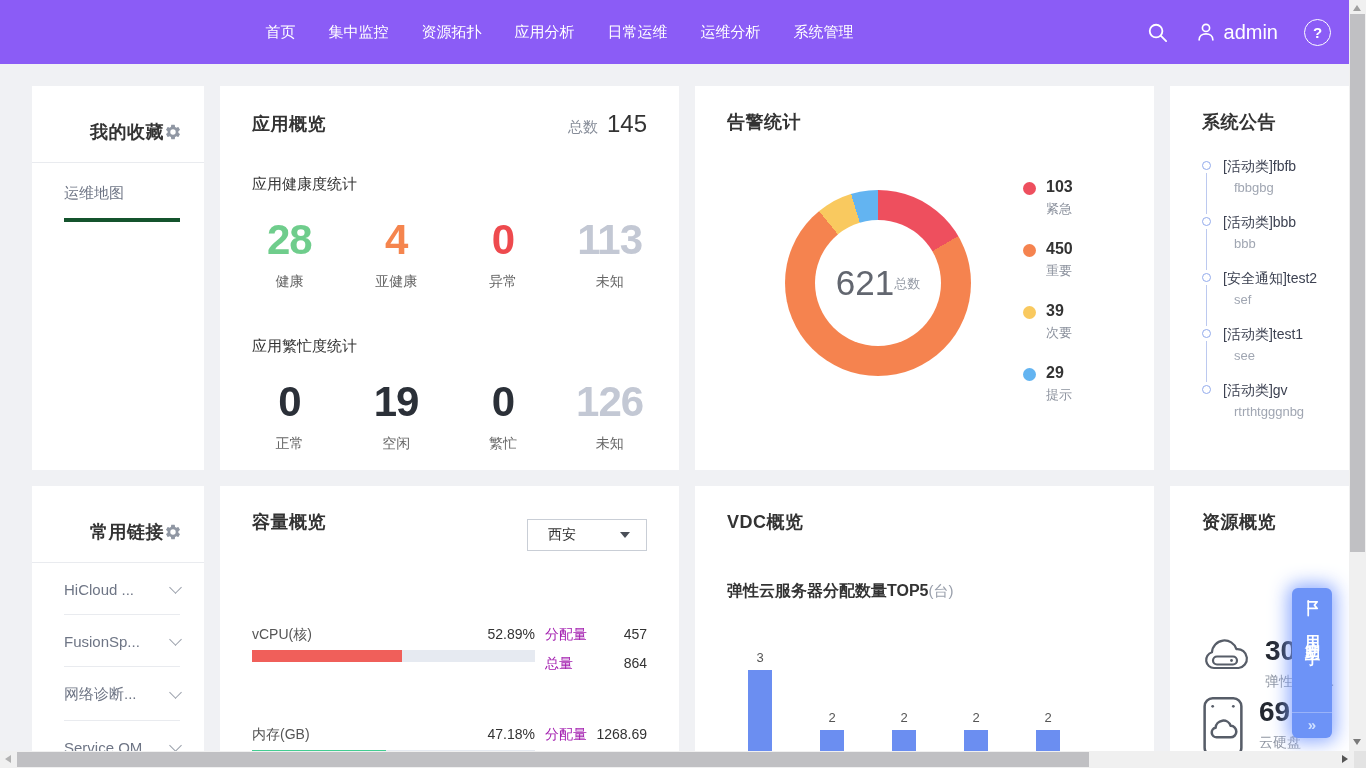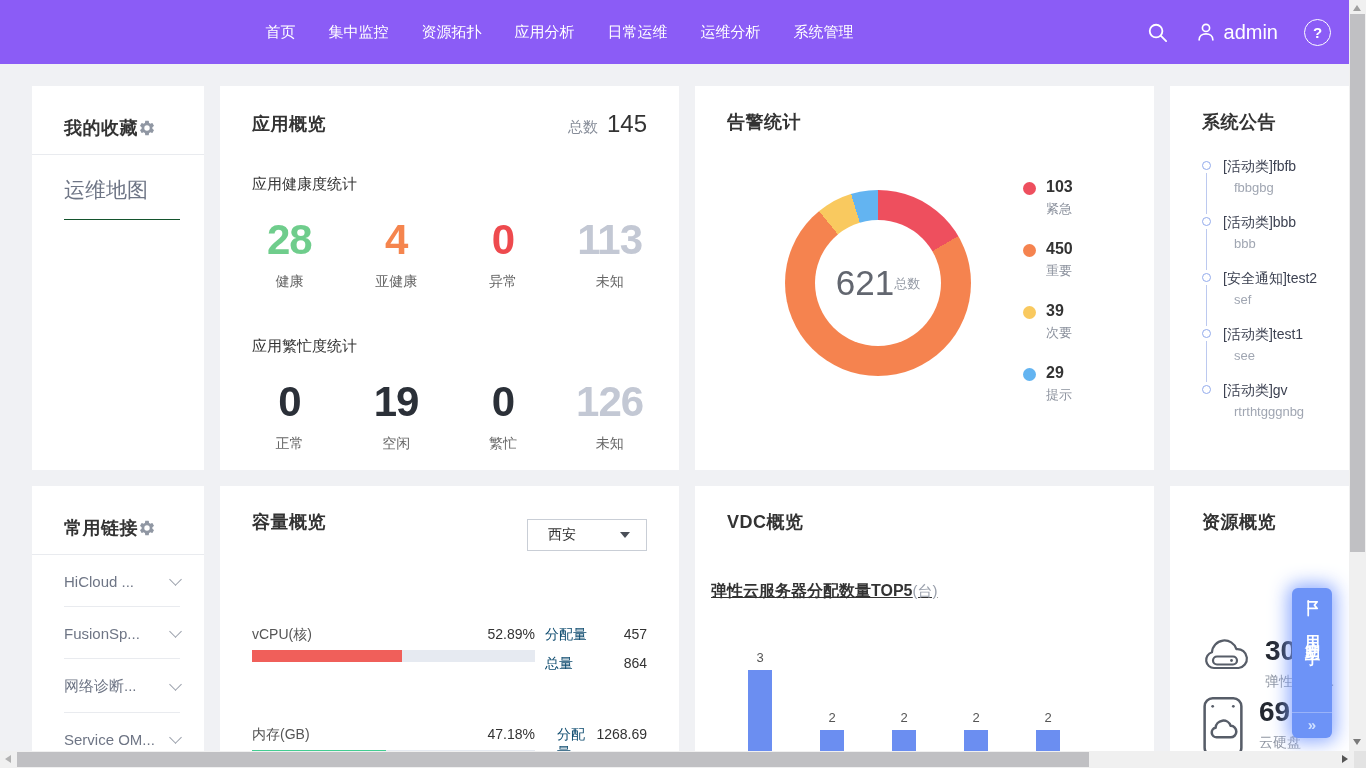--- a/index.html
+++ b/index.html
@@ -23,22 +23,22 @@
   .c1{left:32px;width:172px;}
   .c2{left:220px;width:459px;}
   .c3{left:695px;width:459px;}
   .c4{left:1170px;width:459px;}
 
   .card-head{display:flex;align-items:center;justify-content:space-between;padding:24px 22px 0 32px;}
   .card-title{font-size:18px;font-weight:700;color:#333;letter-spacing:.5px;}
   .gear{width:18px;height:18px;fill:#9097a3;cursor:pointer;}
 
   
-  .panel-head{height:69px;border-bottom:1px solid #e9ebef;display:flex;align-items:center;justify-content:flex-start;padding:16px 22px 0 32px;box-sizing:border-box;}
-  .fav-item{margin:0 24px 0 32px;padding:21px 0 15px;border-bottom:1px solid #14532d;font-size:21px;color:#6e7585;cursor:pointer;}
+  .panel-head{height:77px;border-bottom:1px solid #e9ebef;display:flex;align-items:center;justify-content:flex-end;padding:16px 22px 0 32px;box-sizing:border-box;}
+  .fav-item{margin:0 24px 0 32px;padding:21px 0 15px;border-bottom:4px solid #14532d;font-size:15px;color:#6e7585;cursor:pointer;}
   .link-row{margin:0 24px 0 32px;padding:18px 0 16px;border-bottom:1px solid #e9ebef;display:flex;align-items:center;justify-content:space-between;font-size:15px;color:#6e7585;cursor:pointer;}
   .chev-down{width:8px;height:8px;border-right:1.6px solid #9aa0ab;border-bottom:1.6px solid #9aa0ab;transform:rotate(45deg);margin-top:-4px;}
 
   
   .total-wrap{display:flex;align-items:baseline;gap:9px;padding-right:10px;}
   .total-label{font-size:15px;color:#878d99;}
   .total-num{font-size:24px;color:#333;}
   .sec-label{font-size:15px;color:#333;margin:37px 0 0 32px;}
   .stats-row{display:flex;margin-top:22px;padding:0 16px;}
   .stat{flex:1;text-align:center;}
@@ -62,35 +62,35 @@
   .tl-circle{position:absolute;left:0;top:3px;width:9px;height:9px;border:1.5px solid #93abec;border-radius:50%;background:#fff;box-sizing:border-box;}
   .tl-item:not(:last-child)::after{content:'';position:absolute;left:4px;top:15px;width:1px;height:41px;background:#bcc9ef;}
   .tl-title{font-size:14px;color:#3d4252;white-space:nowrap;}
   .tl-desc{font-size:13px;color:#a0a6b2;margin:4px 0 0 11px;white-space:nowrap;}
 
   
   .select-box{position:absolute;right:32px;top:33px;width:120px;height:32px;border:1px solid #c9ced6;box-sizing:border-box;display:flex;align-items:center;background:#fff;cursor:pointer;}
   .select-text{font-size:14px;color:#333;margin-left:20px;flex:1;}
   .caret{width:0;height:0;border-left:5px solid transparent;border-right:5px solid transparent;border-top:6px solid #4a4f58;margin-right:16px;}
   .metric{position:absolute;left:32px;right:32px;display:flex;}
-  .m1{top:140px;} .m2{top:240px;gap:12px;}
+  .m1{top:140px;} .m2{top:240px;}
   .m-left{width:283px;flex:none;}
   .m-top{display:flex;justify-content:space-between;align-items:baseline;}
   .m-name{font-size:14px;color:#555;}
   .m-pct{font-size:14px;color:#333;}
   .bar-track{margin-top:6px;height:12px;background:#e6eaf1;}
   .bar-fill{height:12px;}
   .m-right{flex:1;padding-left:10px;}
   .m-line{display:flex;justify-content:space-between;font-size:14px;height:20px;align-items:baseline;}
   .m-line.second{margin-top:9px;}
-  .m-klabel{color:#0c4a6e;}
+  .m-klabel{color:#a21caf;}
   .m-kval{color:#333;}
 
   
-  .vdc-sub{margin:47px 0 0 16px;font-size:16px;font-weight:700;color:#333;text-decoration:underline;}
+  .vdc-sub{margin:47px 0 0 32px;font-size:16px;font-weight:700;color:#333;}
   .vdc-unit{font-weight:400;color:#9aa0ac;font-size:15px;}
   .vdc-chart{position:absolute;left:29px;top:0;width:360px;height:364px;}
   .vbar-group{position:absolute;bottom:0;width:24px;display:flex;flex-direction:column;align-items:center;}
   .vbar-label{font-size:13px;color:#555;margin-bottom:5px;}
   .vbar{width:24px;background:#6b8ef1;}
 
   
   .res-item{position:absolute;left:32px;display:flex;align-items:flex-start;}
   .res1{top:125px;margin-top:24px;} .res2{top:210px;}
   .res-icon{flex:none;}

